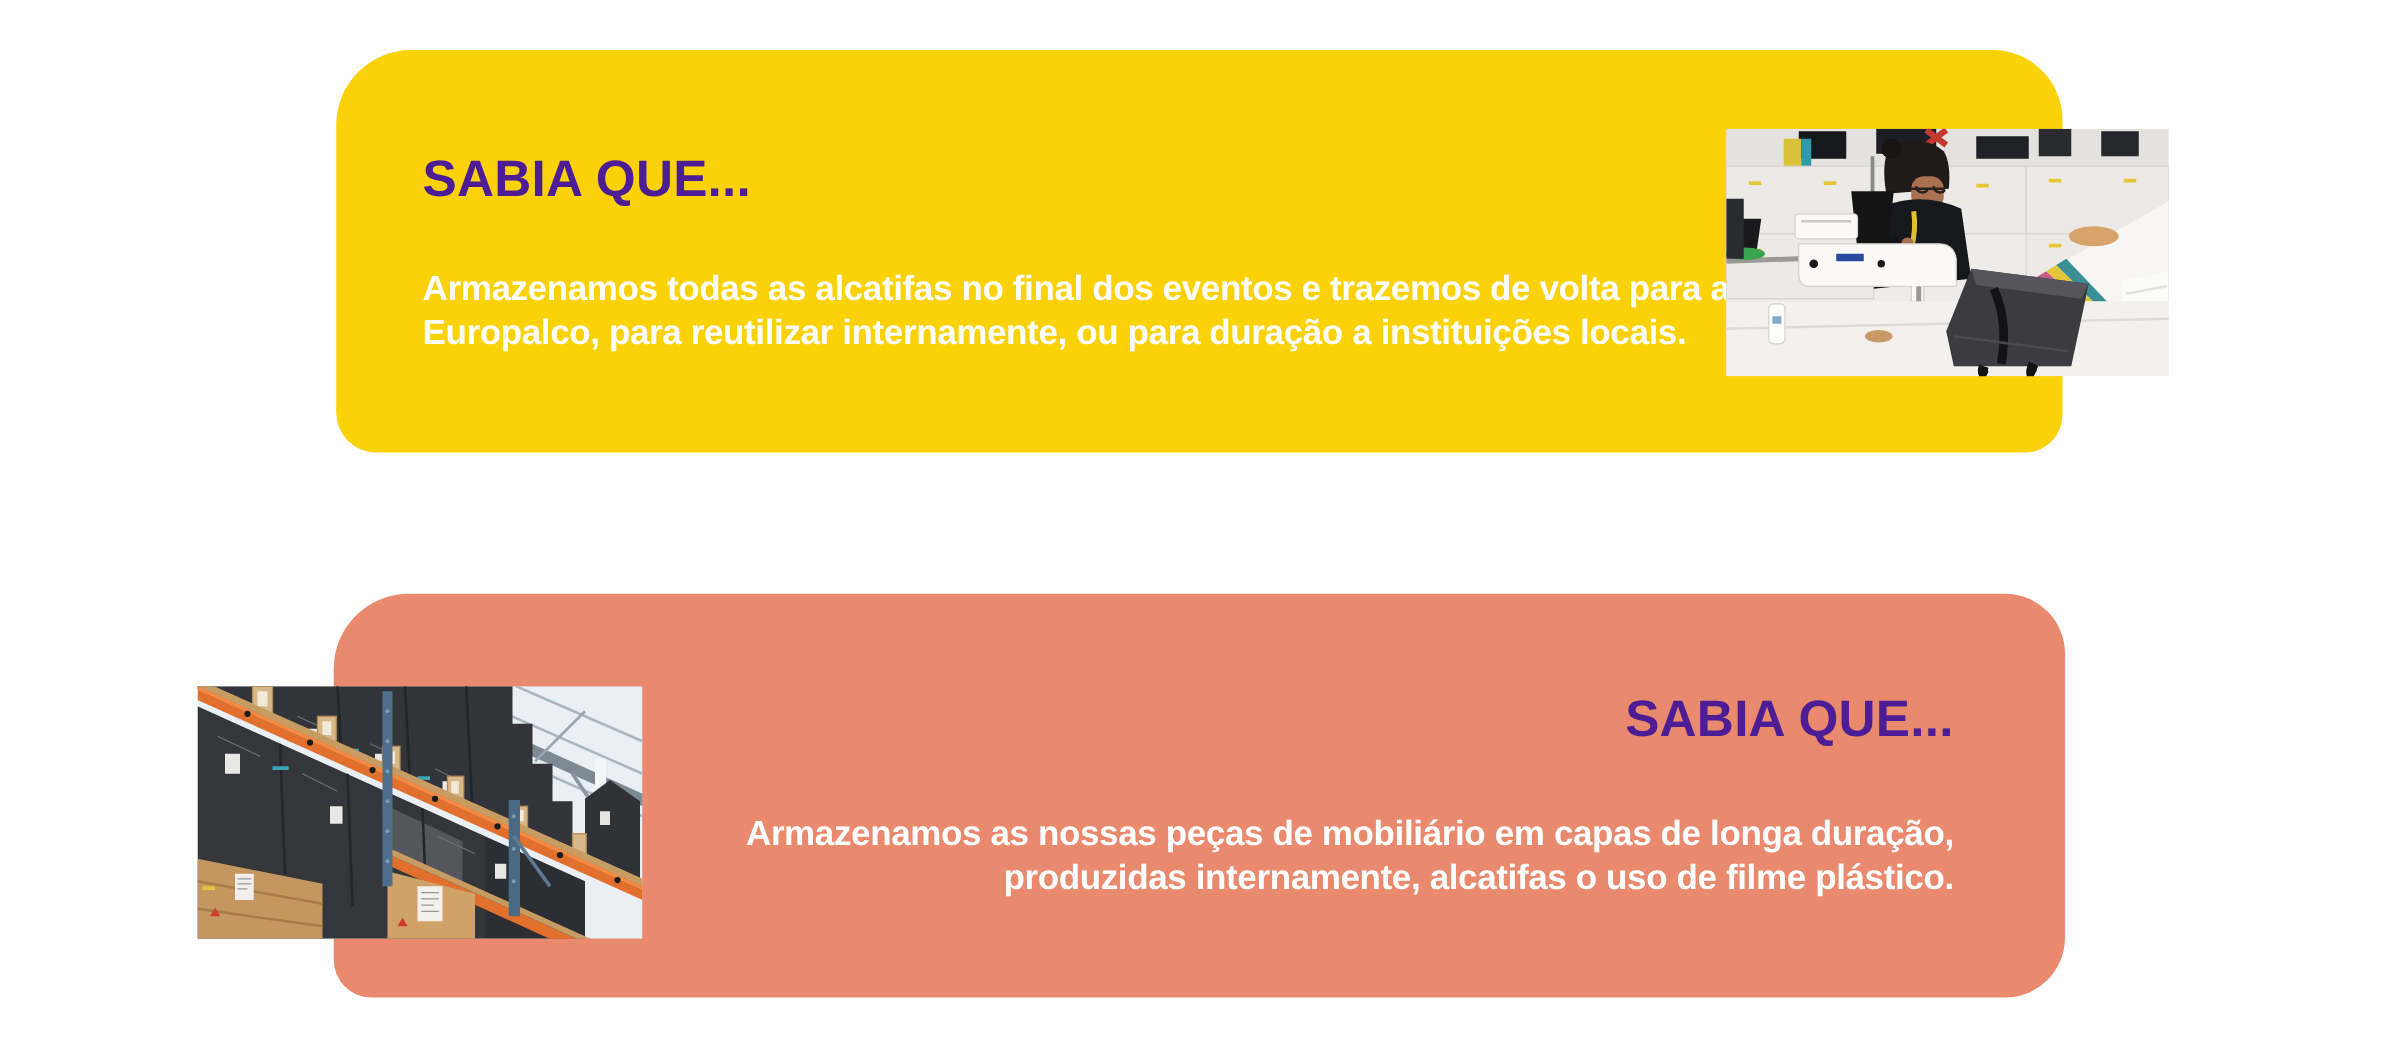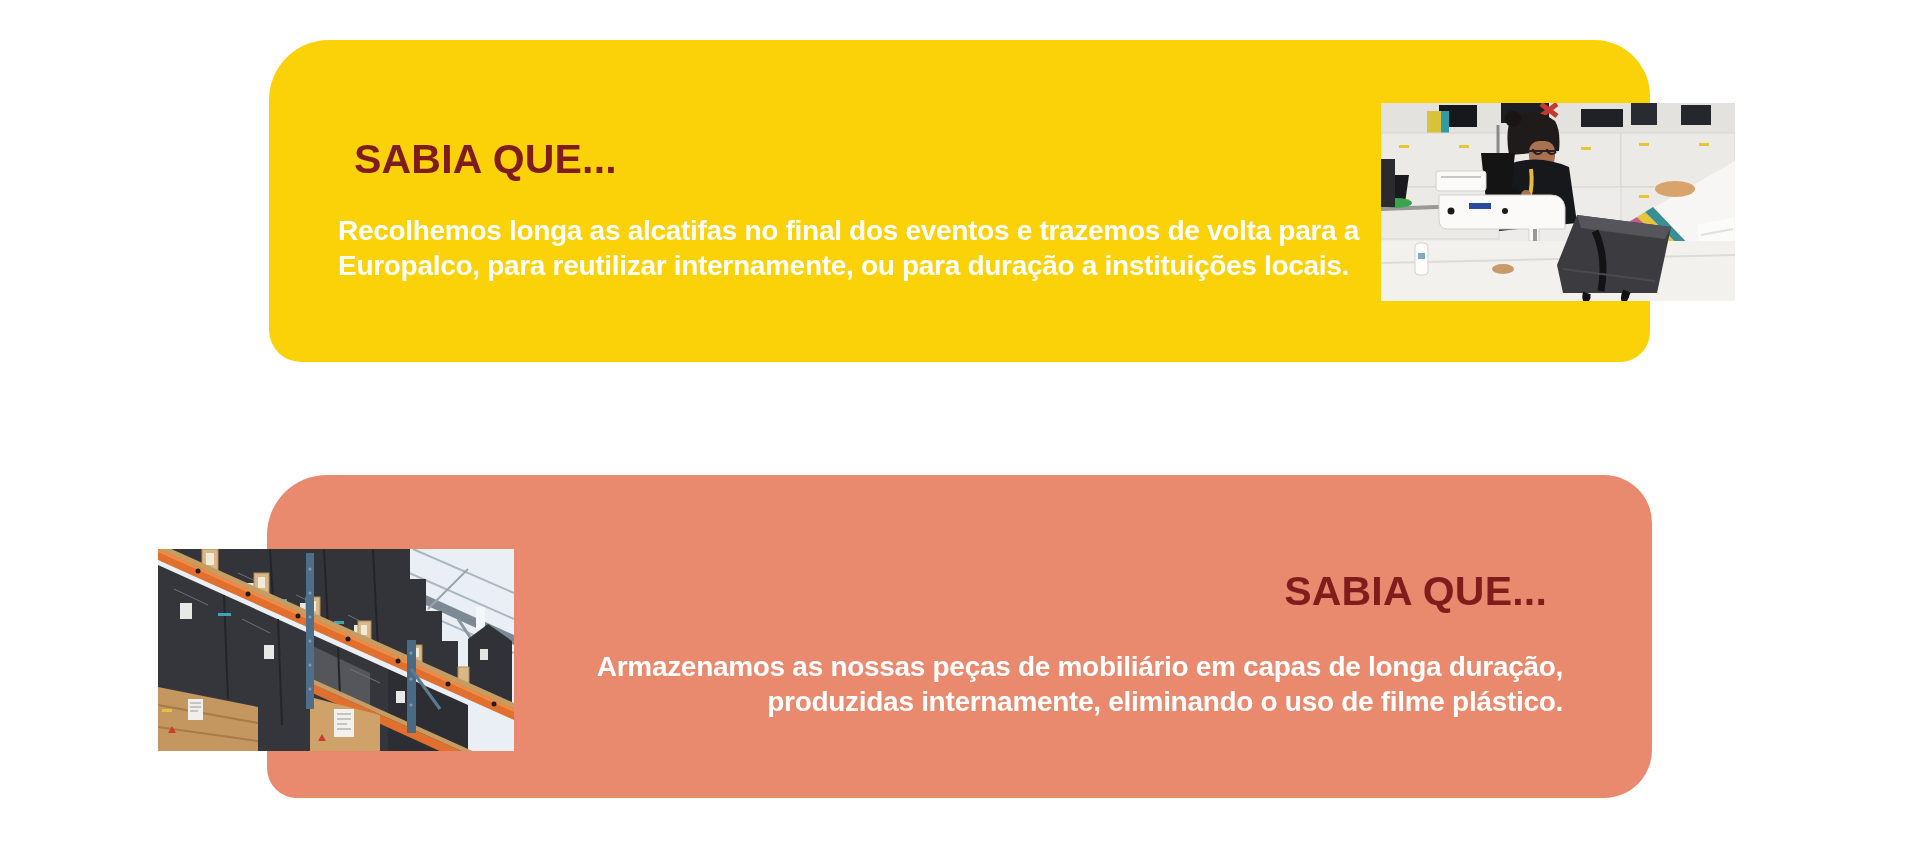--- a/index.html
+++ b/index.html
@@ -5,43 +5,43 @@
   html,body{margin:0;padding:0;background:#ffffff;}
   .canvas{
     position:relative;width:1920px;height:847px;background:#ffffff;
     overflow:hidden;font-family:"Liberation Sans","DejaVu Sans",sans-serif;
   }
   .card{position:absolute;color:#ffffff;}
   .card-yellow{left:269px;top:40px;width:1381px;height:322px;background:#FBD108;
     border-radius:60px 56px 30px 32px;}
   .card-salmon{left:267px;top:475px;width:1385px;height:323px;background:#E9896E;
     border-radius:60px 48px 48px 30px;}
-  .heading{position:absolute;margin:16px;font-size:41px;line-height:44px;font-weight:700;
-    letter-spacing:0.2px;color:#7f1d1d;white-space:nowrap;}
+  .heading{position:absolute;margin:0;font-size:41px;line-height:44px;font-weight:700;
+    letter-spacing:0.2px;color:#4c1d95;white-space:nowrap;}
   .card-yellow .heading{left:69px;top:81px;}
   .card-salmon .heading{right:89px;top:78px;text-align:right;}
   .bodytext{position:absolute;margin:0;font-size:28px;line-height:35px;font-weight:600;
     letter-spacing:-0.3px;color:#ffffff;}
   .card-yellow .bodytext{left:69px;top:173px;text-align:left;}
   .card-salmon .bodytext{right:89px;top:174px;text-align:right;}
   .bodytext .line{display:block;white-space:nowrap;}
   .photo{position:absolute;margin:0;padding:0;line-height:0;}
   .photo svg{display:block;width:100%;height:100%;}
   .photo-sewing{left:1381px;top:103px;width:354px;height:198px;}
   .photo-warehouse{left:158px;top:549px;width:356px;height:202px;}
 </style>
 </head>
 <body>
 
 <div class="canvas">
 
   <section class="card card-yellow" style="background: rgb(251, 209, 8);">
     <h2 class="heading">SABIA QUE...</h2>
     <p class="bodytext">
-      <span class="line">Recolhemos longa as alcatifas no final dos eventos e trazemos de volta para a</span>
+      <span class="line">Armazenamos todas as alcatifas no final dos eventos e trazemos de volta para a</span>
       <span class="line">Europalco, para reutilizar internamente, ou para duração a instituições locais.</span>
     </p>
   </section>
 
   <figure class="photo photo-sewing">
     <svg viewBox="0 0 354 198" preserveAspectRatio="none">
       <rect width="354" height="198" fill="#edecea"></rect>
 
       <rect x="0" y="0" width="354" height="30" fill="#e3e2df"></rect>
       <rect x="58" y="2" width="38" height="22" fill="#17181c"></rect>
@@ -117,21 +117,21 @@
       <path d="M214 128 q12 26 6 60" stroke="#131316" stroke-width="7" fill="none"></path>
       <path d="M206 190 q-2 6 2 8 M246 188 q-4 8 0 10" stroke="#121214" stroke-width="8" fill="none"></path>
       <path d="M182 166 L274 178" stroke="#4a4a50" stroke-width="2"></path>
     </svg>
   </figure>
 
   <section class="card card-salmon" style="background: rgb(233, 137, 110);">
     <h2 class="heading">SABIA QUE...</h2>
     <p class="bodytext">
       <span class="line">Armazenamos as nossas peças de mobiliário em capas de longa duração,</span>
-      <span class="line">produzidas internamente, eliminando o uso de filme plástico.</span>
+      <span class="line">produzidas internamente, alcatifas o uso de filme plástico.</span>
     </p>
   </section>
 
   <figure class="photo photo-warehouse">
     <svg viewBox="0 0 356 202" preserveAspectRatio="none">
       <rect width="356" height="202" fill="#e9eff4"></rect>
 
       <g stroke="#aab6bf" stroke-width="2">
         <line x1="180" y1="26" x2="356" y2="104"></line>
         <line x1="215" y1="8" x2="356" y2="70"></line>

